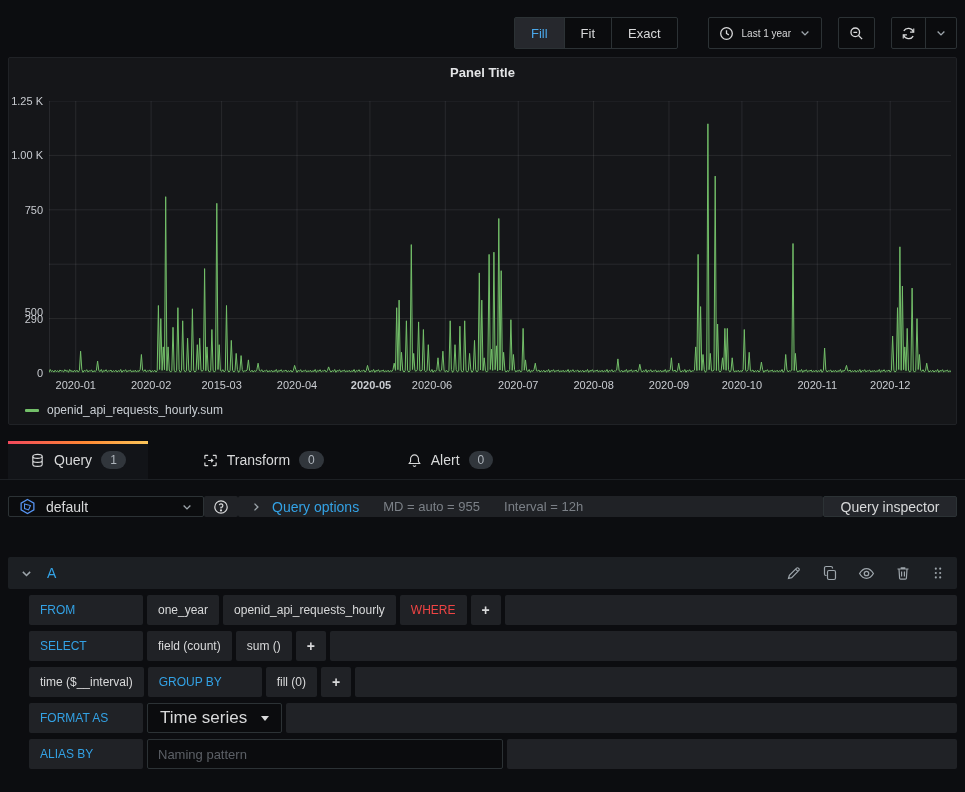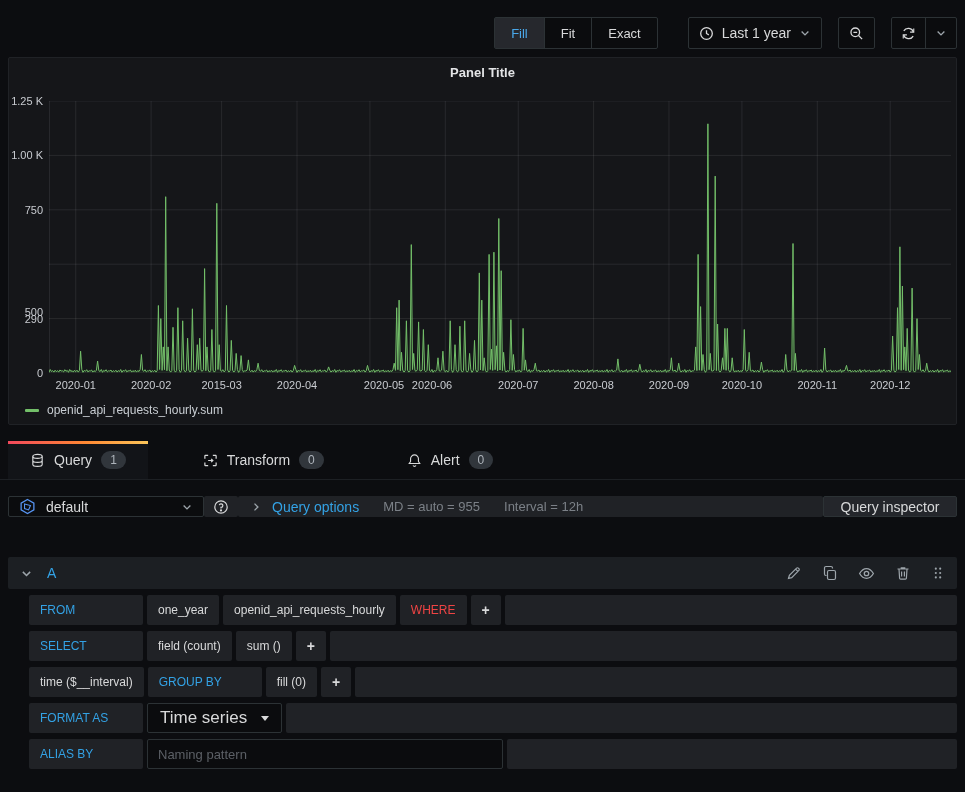--- a/index.html
+++ b/index.html
@@ -9,21 +9,21 @@
 
   
   .toolbar { height:49px; display:flex; justify-content:flex-end; align-items:flex-end;
     gap:16px; padding:0 8px; background:#0c0d10; }
   .btn-group { display:flex; border:1px solid #2c3235; border-radius:2px; background:#0b0c0e; height:32px; }
   .seg { padding:0 16px; display:flex; align-items:center; font-size:13px; font-weight:500;
     color:#d8d9da; border-right:1px solid #2c3235; cursor:pointer; }
   .seg:last-child { border-right:none; }
   .seg.active { background:#26282d; color:#4aa8ea; }
   .tool-btn { height:32px; display:flex; align-items:center; gap:8px; padding:0 10px;
-    border:1px solid #2c3235; border-radius:2px; background:#0b0c0e; font-size:14px; font-weight:500; cursor:pointer; }
+    border:1px solid #2c3235; border-radius:2px; background:#0b0c0e; font-size:10px; font-weight:500; cursor:pointer; }
   .split { display:flex; border:1px solid #2c3235; border-radius:2px; background:#0b0c0e; height:32px; }
   .split > div { display:flex; align-items:center; padding:0 9px; border-right:1px solid #2c3235; cursor:pointer; }
   .split > div:last-child { border-right:none; }
   .icon { display:inline-flex; align-items:center; justify-content:center; }
 
   
   .panel { position:relative; margin:8px; height:368px; background:#151619;
     border:1px solid #202226; border-radius:2px; }
   .panel-title { position:absolute; top:7px; left:0; right:0; text-align:center;
     font-size:13px; font-weight:700; color:#e3e4e6; }
@@ -168,21 +168,21 @@
         <line x1="0.5" y1="0" x2="0.5" y2="272" stroke="rgba(204,204,220,0.10)" stroke-width="1"></line>
         <polygon points="0,272 0.0,271.3 1.2,268.5 2.4,270.5 3.6,269.6 4.9,271.1 6.1,269.2 7.3,270.7 8.5,269.6 9.7,271.1 10.9,269.0 12.2,270.0 13.4,269.8 14.6,270.9 15.8,268.7 17.0,270.3 18.2,269.4 19.5,271.3 20.7,268.5 21.9,270.5 23.1,269.6 24.3,271.1 25.5,269.2 26.7,270.7 28.0,269.2 29.2,271.1 30.4,269.6 31.6,250.2 32.8,268.5 34.0,271.3 35.3,269.4 36.5,270.3 37.7,268.7 38.9,270.9 40.1,269.8 41.3,270.0 42.5,269.0 43.8,271.1 45.0,269.6 46.2,270.7 47.4,269.2 48.6,260.0 49.8,269.6 51.1,270.5 52.3,268.5 53.5,271.3 54.7,269.4 55.9,270.3 57.1,268.7 58.4,270.9 59.6,269.8 60.8,270.0 62.0,269.0 63.2,271.1 64.4,269.6 65.6,270.7 66.9,269.2 68.1,271.1 69.3,269.6 70.5,270.5 71.7,268.5 72.9,271.3 74.2,269.4 75.4,270.3 76.6,268.7 77.8,270.9 79.0,269.8 80.2,270.0 81.4,269.0 82.7,271.1 83.9,269.6 85.1,270.7 86.3,269.2 87.5,271.1 88.7,269.6 90.0,270.5 91.2,268.5 92.4,253.5 93.6,269.4 94.8,270.3 96.0,268.7 97.3,270.9 98.5,269.8 99.7,270.0 100.9,269.0 102.1,271.1 103.3,269.6 104.5,270.7 105.8,269.2 107.0,271.1 108.2,269.6 109.4,204.5 110.6,268.5 111.8,217.6 113.1,269.4 114.3,245.9 115.5,268.7 116.7,95.7 117.9,269.8 119.1,245.9 120.3,269.0 121.6,271.1 122.8,269.6 124.0,226.3 125.2,269.2 126.4,271.1 127.6,269.6 128.9,206.7 130.1,268.5 131.3,271.3 132.5,269.4 133.7,219.8 134.9,268.7 136.2,270.9 137.4,269.8 138.6,237.2 139.8,269.0 141.0,271.1 142.2,269.6 143.4,207.8 144.7,269.2 145.9,271.1 147.1,269.6 148.3,243.7 149.5,268.5 150.7,237.2 152.0,269.4 153.2,270.3 154.4,268.7 155.6,167.6 156.8,269.8 158.0,245.9 159.2,269.0 160.5,271.1 161.7,269.6 162.9,228.5 164.1,269.2 165.3,271.1 166.5,269.6 167.8,102.3 169.0,268.5 170.2,243.7 171.4,269.4 172.6,270.3 173.8,268.7 175.1,270.9 176.3,269.8 177.5,204.5 178.7,269.0 179.9,271.1 181.1,269.6 182.3,239.4 183.6,269.2 184.8,271.1 186.0,269.6 187.2,252.4 188.4,268.5 189.6,271.3 190.9,269.4 192.1,254.6 193.3,268.7 194.5,270.9 195.7,269.8 196.9,270.0 198.1,269.0 199.4,258.9 200.6,269.6 201.8,270.7 203.0,269.2 204.2,271.1 205.4,269.6 206.7,270.5 207.9,268.5 209.1,262.2 210.3,269.4 211.5,270.3 212.7,268.7 214.0,270.9 215.2,269.8 216.4,270.0 217.6,269.0 218.8,271.1 220.0,269.6 221.2,270.7 222.5,269.2 223.7,271.1 224.9,269.6 226.1,270.5 227.3,268.5 228.5,271.3 229.8,269.4 231.0,270.3 232.2,268.7 233.4,270.9 234.6,269.8 235.8,270.0 237.0,269.0 238.3,271.1 239.5,269.6 240.7,270.7 241.9,269.2 243.1,271.1 244.3,269.6 245.6,264.4 246.8,268.5 248.0,271.3 249.2,269.4 250.4,270.3 251.6,268.7 252.9,270.9 254.1,269.8 255.3,270.0 256.5,269.0 257.7,271.1 258.9,269.6 260.1,270.7 261.4,269.2 262.6,271.1 263.8,269.6 265.0,270.5 266.2,268.5 267.4,271.3 268.7,269.4 269.9,270.3 271.1,268.7 272.3,270.9 273.5,269.8 274.7,270.0 275.9,269.0 277.2,271.1 278.4,269.6 279.6,265.9 280.8,269.2 282.0,271.1 283.2,269.6 284.5,270.5 285.7,268.5 286.9,271.3 288.1,269.4 289.3,270.3 290.5,268.7 291.8,270.9 293.0,269.8 294.2,270.0 295.4,269.0 296.6,271.1 297.8,269.6 299.0,270.7 300.3,269.2 301.5,271.1 302.7,269.6 303.9,270.5 305.1,268.5 306.3,271.3 307.6,269.4 308.8,270.3 310.0,268.7 311.2,270.9 312.4,269.8 313.6,270.0 314.8,269.0 316.1,271.1 317.3,269.6 318.5,264.4 319.7,269.2 320.9,271.1 322.1,269.6 323.4,270.5 324.6,268.5 325.8,271.3 327.0,269.4 328.2,270.3 329.4,268.7 330.7,270.9 331.9,269.8 333.1,270.0 334.3,269.0 335.5,271.1 336.7,269.6 337.9,270.7 339.2,269.2 340.4,271.1 341.6,269.6 342.8,270.5 344.0,268.5 345.2,262.2 346.5,269.4 347.7,206.7 348.9,268.7 350.1,199.1 351.3,269.8 352.5,251.3 353.7,269.0 355.0,271.1 356.2,269.6 357.4,219.8 358.6,269.2 359.8,271.1 361.0,269.6 362.3,143.6 363.5,268.5 364.7,252.4 365.9,269.4 367.1,270.3 368.3,268.7 369.6,220.9 370.8,269.8 372.0,270.0 373.2,269.0 374.4,228.5 375.6,269.6 376.8,270.7 378.1,269.2 379.3,243.7 380.5,269.6 381.7,270.5 382.9,268.5 384.1,271.3 385.4,269.4 386.6,270.3 387.8,268.7 389.0,256.8 390.2,269.8 391.4,270.0 392.6,269.0 393.9,250.2 395.1,269.6 396.3,270.7 397.5,269.2 398.7,271.1 399.9,269.6 401.2,219.8 402.4,268.5 403.6,271.3 404.8,269.4 406.0,243.7 407.2,268.7 408.5,270.9 409.7,269.8 410.9,225.2 412.1,269.0 413.3,271.1 414.5,269.6 415.7,219.8 417.0,269.2 418.2,271.1 419.4,269.6 420.6,252.4 421.8,268.5 423.0,271.3 424.3,269.4 425.5,239.4 426.7,268.7 427.9,270.9 429.1,269.8 430.3,171.9 431.5,269.0 432.8,199.1 434.0,269.6 435.2,256.8 436.4,269.2 437.6,271.1 438.8,269.6 440.1,153.4 441.3,268.5 442.5,248.1 443.7,269.4 444.9,151.2 446.1,268.7 447.4,244.8 448.6,269.8 449.8,117.5 451.0,269.0 452.2,169.7 453.4,269.6 454.6,251.3 455.9,269.2 457.1,271.1 458.3,269.6 459.5,270.5 460.7,268.5 461.9,218.7 463.2,269.4 464.4,253.5 465.6,268.7 466.8,270.9 468.0,269.8 469.2,270.0 470.5,269.0 471.7,271.1 472.9,269.6 474.1,227.4 475.3,269.2 476.5,258.9 477.7,269.6 479.0,270.5 480.2,268.5 481.4,271.3 482.6,269.4 483.8,270.3 485.0,268.7 486.3,262.2 487.5,269.8 488.7,270.0 489.9,269.0 491.1,271.1 492.3,269.6 493.5,270.7 494.8,269.2 496.0,271.1 497.2,269.6 498.4,270.5 499.6,268.5 500.8,271.3 502.1,269.4 503.3,270.3 504.5,268.7 505.7,270.9 506.9,269.8 508.1,270.0 509.4,269.0 510.6,271.1 511.8,269.6 513.0,270.7 514.2,269.2 515.4,271.1 516.6,269.6 517.9,270.5 519.1,268.5 520.3,271.3 521.5,269.4 522.7,270.3 523.9,268.7 525.2,270.9 526.4,269.8 527.6,270.0 528.8,269.0 530.0,271.1 531.2,269.6 532.4,270.7 533.7,269.2 534.9,271.1 536.1,269.6 537.3,270.5 538.5,268.5 539.7,271.3 541.0,269.4 542.2,270.3 543.4,268.7 544.6,270.9 545.8,269.8 547.0,270.0 548.3,269.0 549.5,271.1 550.7,269.6 551.9,270.7 553.1,269.2 554.3,271.1 555.5,269.6 556.8,270.5 558.0,268.5 559.2,271.3 560.4,269.4 561.6,270.3 562.8,268.7 564.1,270.9 565.3,269.8 566.5,270.0 567.7,269.0 568.9,257.9 570.1,269.6 571.3,270.7 572.6,269.2 573.8,271.1 575.0,269.6 576.2,270.5 577.4,268.5 578.6,271.3 579.9,269.4 581.1,270.3 582.3,268.7 583.5,270.9 584.7,269.8 585.9,270.0 587.2,269.0 588.4,271.1 589.6,269.6 590.8,263.3 592.0,269.2 593.2,271.1 594.4,269.6 595.7,270.5 596.9,268.5 598.1,271.3 599.3,269.4 600.5,270.3 601.7,268.7 603.0,270.9 604.2,269.8 605.4,270.0 606.6,269.0 607.8,271.1 609.0,269.6 610.2,270.7 611.5,269.2 612.7,271.1 613.9,269.6 615.1,270.5 616.3,268.5 617.5,271.3 618.8,269.4 620.0,270.3 621.2,268.7 622.4,256.8 623.6,269.8 624.8,270.0 626.1,269.0 627.3,271.1 628.5,269.6 629.7,262.2 630.9,269.2 632.1,271.1 633.3,269.6 634.6,270.5 635.8,268.5 637.0,271.3 638.2,269.4 639.4,270.3 640.6,268.7 641.9,270.9 643.1,269.8 644.3,270.0 645.5,269.0 646.7,245.9 647.9,269.6 649.1,153.4 650.4,269.2 651.6,205.6 652.8,269.6 654.0,253.5 655.2,268.5 656.4,271.3 657.7,269.4 658.9,22.8 660.1,268.7 661.3,252.4 662.5,269.8 663.7,270.0 665.0,269.0 666.2,75.1 667.4,269.6 668.6,223.0 669.8,269.2 671.0,271.1 672.2,269.6 673.5,256.8 674.7,268.5 675.9,227.4 677.1,269.4 678.3,227.4 679.5,268.7 680.8,270.9 682.0,269.8 683.2,256.8 684.4,269.0 685.6,271.1 686.8,269.6 688.0,270.7 689.3,269.2 690.5,271.1 691.7,269.6 692.9,270.5 694.1,268.5 695.3,228.5 696.6,269.4 697.8,270.3 699.0,268.7 700.2,251.3 701.4,269.8 702.6,270.0 703.9,269.0 705.1,271.1 706.3,269.6 707.5,270.7 708.7,269.2 709.9,271.1 711.1,269.6 712.4,261.1 713.6,268.5 714.8,271.3 716.0,269.4 717.2,270.3 718.4,268.7 719.7,270.9 720.9,269.8 722.1,270.0 723.3,269.0 724.5,271.1 725.7,269.6 726.9,270.7 728.2,269.2 729.4,271.1 730.6,269.6 731.8,270.5 733.0,268.5 734.2,271.3 735.5,269.4 736.7,253.5 737.9,268.7 739.1,270.9 740.3,269.8 741.5,270.0 742.8,269.0 744.0,142.5 745.2,269.6 746.4,252.4 747.6,269.2 748.8,271.1 750.0,269.6 751.3,270.5 752.5,268.5 753.7,271.3 754.9,269.4 756.1,270.3 757.3,268.7 758.6,270.9 759.8,269.8 761.0,270.0 762.2,269.0 763.4,271.1 764.6,269.6 765.8,270.7 767.1,269.2 768.3,271.1 769.5,269.6 770.7,270.5 771.9,268.5 773.1,271.3 774.4,269.4 775.6,247.0 776.8,268.7 778.0,270.9 779.2,269.8 780.4,270.0 781.7,269.0 782.9,271.1 784.1,269.6 785.3,270.7 786.5,269.2 787.7,271.1 788.9,269.6 790.2,270.5 791.4,268.5 792.6,271.3 793.8,269.4 795.0,270.3 796.2,268.7 797.5,264.4 798.7,269.8 799.9,270.0 801.1,269.0 802.3,271.1 803.5,269.6 804.7,270.7 806.0,269.2 807.2,271.1 808.4,269.6 809.6,270.5 810.8,268.5 812.0,271.3 813.3,269.4 814.5,270.3 815.7,268.7 816.9,270.9 818.1,269.8 819.3,270.0 820.6,269.0 821.8,271.1 823.0,269.6 824.2,270.7 825.4,269.2 826.6,271.1 827.8,269.6 829.1,270.5 830.3,268.5 831.5,271.3 832.7,269.4 833.9,270.3 835.1,268.7 836.4,270.9 837.6,269.8 838.8,270.0 840.0,269.0 841.2,271.1 842.4,269.6 843.6,235.0 844.9,269.2 846.1,271.1 847.3,269.6 848.5,206.7 849.7,268.5 850.9,145.8 852.2,269.4 853.4,185.0 854.6,268.7 855.8,245.9 857.0,269.8 858.2,227.4 859.5,269.0 860.7,271.1 861.9,269.6 863.1,187.1 864.3,269.2 865.5,271.1 866.7,269.6 868.0,217.6 869.2,268.5 870.4,253.5 871.6,269.4 872.8,270.3 874.0,268.7 875.3,270.9 876.5,269.8 877.7,262.2 878.9,269.0 880.1,271.1 881.3,269.6 882.5,270.7 883.8,269.2 885.0,271.1 886.2,269.6 887.4,270.5 888.6,268.5 889.8,271.3 891.1,269.4 892.3,270.3 893.5,268.7 894.7,270.9 895.9,269.8 897.1,270.0 898.4,269.0 899.6,271.1 900.8,269.6 902.0,270.7 902,272" fill="#73bf69" fill-opacity="0.08" stroke="none"></polygon>
         <polyline points="0.0,271.3 1.2,268.5 2.4,270.5 3.6,269.6 4.9,271.1 6.1,269.2 7.3,270.7 8.5,269.6 9.7,271.1 10.9,269.0 12.2,270.0 13.4,269.8 14.6,270.9 15.8,268.7 17.0,270.3 18.2,269.4 19.5,271.3 20.7,268.5 21.9,270.5 23.1,269.6 24.3,271.1 25.5,269.2 26.7,270.7 28.0,269.2 29.2,271.1 30.4,269.6 31.6,250.2 32.8,268.5 34.0,271.3 35.3,269.4 36.5,270.3 37.7,268.7 38.9,270.9 40.1,269.8 41.3,270.0 42.5,269.0 43.8,271.1 45.0,269.6 46.2,270.7 47.4,269.2 48.6,260.0 49.8,269.6 51.1,270.5 52.3,268.5 53.5,271.3 54.7,269.4 55.9,270.3 57.1,268.7 58.4,270.9 59.6,269.8 60.8,270.0 62.0,269.0 63.2,271.1 64.4,269.6 65.6,270.7 66.9,269.2 68.1,271.1 69.3,269.6 70.5,270.5 71.7,268.5 72.9,271.3 74.2,269.4 75.4,270.3 76.6,268.7 77.8,270.9 79.0,269.8 80.2,270.0 81.4,269.0 82.7,271.1 83.9,269.6 85.1,270.7 86.3,269.2 87.5,271.1 88.7,269.6 90.0,270.5 91.2,268.5 92.4,253.5 93.6,269.4 94.8,270.3 96.0,268.7 97.3,270.9 98.5,269.8 99.7,270.0 100.9,269.0 102.1,271.1 103.3,269.6 104.5,270.7 105.8,269.2 107.0,271.1 108.2,269.6 109.4,204.5 110.6,268.5 111.8,217.6 113.1,269.4 114.3,245.9 115.5,268.7 116.7,95.7 117.9,269.8 119.1,245.9 120.3,269.0 121.6,271.1 122.8,269.6 124.0,226.3 125.2,269.2 126.4,271.1 127.6,269.6 128.9,206.7 130.1,268.5 131.3,271.3 132.5,269.4 133.7,219.8 134.9,268.7 136.2,270.9 137.4,269.8 138.6,237.2 139.8,269.0 141.0,271.1 142.2,269.6 143.4,207.8 144.7,269.2 145.9,271.1 147.1,269.6 148.3,243.7 149.5,268.5 150.7,237.2 152.0,269.4 153.2,270.3 154.4,268.7 155.6,167.6 156.8,269.8 158.0,245.9 159.2,269.0 160.5,271.1 161.7,269.6 162.9,228.5 164.1,269.2 165.3,271.1 166.5,269.6 167.8,102.3 169.0,268.5 170.2,243.7 171.4,269.4 172.6,270.3 173.8,268.7 175.1,270.9 176.3,269.8 177.5,204.5 178.7,269.0 179.9,271.1 181.1,269.6 182.3,239.4 183.6,269.2 184.8,271.1 186.0,269.6 187.2,252.4 188.4,268.5 189.6,271.3 190.9,269.4 192.1,254.6 193.3,268.7 194.5,270.9 195.7,269.8 196.9,270.0 198.1,269.0 199.4,258.9 200.6,269.6 201.8,270.7 203.0,269.2 204.2,271.1 205.4,269.6 206.7,270.5 207.9,268.5 209.1,262.2 210.3,269.4 211.5,270.3 212.7,268.7 214.0,270.9 215.2,269.8 216.4,270.0 217.6,269.0 218.8,271.1 220.0,269.6 221.2,270.7 222.5,269.2 223.7,271.1 224.9,269.6 226.1,270.5 227.3,268.5 228.5,271.3 229.8,269.4 231.0,270.3 232.2,268.7 233.4,270.9 234.6,269.8 235.8,270.0 237.0,269.0 238.3,271.1 239.5,269.6 240.7,270.7 241.9,269.2 243.1,271.1 244.3,269.6 245.6,264.4 246.8,268.5 248.0,271.3 249.2,269.4 250.4,270.3 251.6,268.7 252.9,270.9 254.1,269.8 255.3,270.0 256.5,269.0 257.7,271.1 258.9,269.6 260.1,270.7 261.4,269.2 262.6,271.1 263.8,269.6 265.0,270.5 266.2,268.5 267.4,271.3 268.7,269.4 269.9,270.3 271.1,268.7 272.3,270.9 273.5,269.8 274.7,270.0 275.9,269.0 277.2,271.1 278.4,269.6 279.6,265.9 280.8,269.2 282.0,271.1 283.2,269.6 284.5,270.5 285.7,268.5 286.9,271.3 288.1,269.4 289.3,270.3 290.5,268.7 291.8,270.9 293.0,269.8 294.2,270.0 295.4,269.0 296.6,271.1 297.8,269.6 299.0,270.7 300.3,269.2 301.5,271.1 302.7,269.6 303.9,270.5 305.1,268.5 306.3,271.3 307.6,269.4 308.8,270.3 310.0,268.7 311.2,270.9 312.4,269.8 313.6,270.0 314.8,269.0 316.1,271.1 317.3,269.6 318.5,264.4 319.7,269.2 320.9,271.1 322.1,269.6 323.4,270.5 324.6,268.5 325.8,271.3 327.0,269.4 328.2,270.3 329.4,268.7 330.7,270.9 331.9,269.8 333.1,270.0 334.3,269.0 335.5,271.1 336.7,269.6 337.9,270.7 339.2,269.2 340.4,271.1 341.6,269.6 342.8,270.5 344.0,268.5 345.2,262.2 346.5,269.4 347.7,206.7 348.9,268.7 350.1,199.1 351.3,269.8 352.5,251.3 353.7,269.0 355.0,271.1 356.2,269.6 357.4,219.8 358.6,269.2 359.8,271.1 361.0,269.6 362.3,143.6 363.5,268.5 364.7,252.4 365.9,269.4 367.1,270.3 368.3,268.7 369.6,220.9 370.8,269.8 372.0,270.0 373.2,269.0 374.4,228.5 375.6,269.6 376.8,270.7 378.1,269.2 379.3,243.7 380.5,269.6 381.7,270.5 382.9,268.5 384.1,271.3 385.4,269.4 386.6,270.3 387.8,268.7 389.0,256.8 390.2,269.8 391.4,270.0 392.6,269.0 393.9,250.2 395.1,269.6 396.3,270.7 397.5,269.2 398.7,271.1 399.9,269.6 401.2,219.8 402.4,268.5 403.6,271.3 404.8,269.4 406.0,243.7 407.2,268.7 408.5,270.9 409.7,269.8 410.9,225.2 412.1,269.0 413.3,271.1 414.5,269.6 415.7,219.8 417.0,269.2 418.2,271.1 419.4,269.6 420.6,252.4 421.8,268.5 423.0,271.3 424.3,269.4 425.5,239.4 426.7,268.7 427.9,270.9 429.1,269.8 430.3,171.9 431.5,269.0 432.8,199.1 434.0,269.6 435.2,256.8 436.4,269.2 437.6,271.1 438.8,269.6 440.1,153.4 441.3,268.5 442.5,248.1 443.7,269.4 444.9,151.2 446.1,268.7 447.4,244.8 448.6,269.8 449.8,117.5 451.0,269.0 452.2,169.7 453.4,269.6 454.6,251.3 455.9,269.2 457.1,271.1 458.3,269.6 459.5,270.5 460.7,268.5 461.9,218.7 463.2,269.4 464.4,253.5 465.6,268.7 466.8,270.9 468.0,269.8 469.2,270.0 470.5,269.0 471.7,271.1 472.9,269.6 474.1,227.4 475.3,269.2 476.5,258.9 477.7,269.6 479.0,270.5 480.2,268.5 481.4,271.3 482.6,269.4 483.8,270.3 485.0,268.7 486.3,262.2 487.5,269.8 488.7,270.0 489.9,269.0 491.1,271.1 492.3,269.6 493.5,270.7 494.8,269.2 496.0,271.1 497.2,269.6 498.4,270.5 499.6,268.5 500.8,271.3 502.1,269.4 503.3,270.3 504.5,268.7 505.7,270.9 506.9,269.8 508.1,270.0 509.4,269.0 510.6,271.1 511.8,269.6 513.0,270.7 514.2,269.2 515.4,271.1 516.6,269.6 517.9,270.5 519.1,268.5 520.3,271.3 521.5,269.4 522.7,270.3 523.9,268.7 525.2,270.9 526.4,269.8 527.6,270.0 528.8,269.0 530.0,271.1 531.2,269.6 532.4,270.7 533.7,269.2 534.9,271.1 536.1,269.6 537.3,270.5 538.5,268.5 539.7,271.3 541.0,269.4 542.2,270.3 543.4,268.7 544.6,270.9 545.8,269.8 547.0,270.0 548.3,269.0 549.5,271.1 550.7,269.6 551.9,270.7 553.1,269.2 554.3,271.1 555.5,269.6 556.8,270.5 558.0,268.5 559.2,271.3 560.4,269.4 561.6,270.3 562.8,268.7 564.1,270.9 565.3,269.8 566.5,270.0 567.7,269.0 568.9,257.9 570.1,269.6 571.3,270.7 572.6,269.2 573.8,271.1 575.0,269.6 576.2,270.5 577.4,268.5 578.6,271.3 579.9,269.4 581.1,270.3 582.3,268.7 583.5,270.9 584.7,269.8 585.9,270.0 587.2,269.0 588.4,271.1 589.6,269.6 590.8,263.3 592.0,269.2 593.2,271.1 594.4,269.6 595.7,270.5 596.9,268.5 598.1,271.3 599.3,269.4 600.5,270.3 601.7,268.7 603.0,270.9 604.2,269.8 605.4,270.0 606.6,269.0 607.8,271.1 609.0,269.6 610.2,270.7 611.5,269.2 612.7,271.1 613.9,269.6 615.1,270.5 616.3,268.5 617.5,271.3 618.8,269.4 620.0,270.3 621.2,268.7 622.4,256.8 623.6,269.8 624.8,270.0 626.1,269.0 627.3,271.1 628.5,269.6 629.7,262.2 630.9,269.2 632.1,271.1 633.3,269.6 634.6,270.5 635.8,268.5 637.0,271.3 638.2,269.4 639.4,270.3 640.6,268.7 641.9,270.9 643.1,269.8 644.3,270.0 645.5,269.0 646.7,245.9 647.9,269.6 649.1,153.4 650.4,269.2 651.6,205.6 652.8,269.6 654.0,253.5 655.2,268.5 656.4,271.3 657.7,269.4 658.9,22.8 660.1,268.7 661.3,252.4 662.5,269.8 663.7,270.0 665.0,269.0 666.2,75.1 667.4,269.6 668.6,223.0 669.8,269.2 671.0,271.1 672.2,269.6 673.5,256.8 674.7,268.5 675.9,227.4 677.1,269.4 678.3,227.4 679.5,268.7 680.8,270.9 682.0,269.8 683.2,256.8 684.4,269.0 685.6,271.1 686.8,269.6 688.0,270.7 689.3,269.2 690.5,271.1 691.7,269.6 692.9,270.5 694.1,268.5 695.3,228.5 696.6,269.4 697.8,270.3 699.0,268.7 700.2,251.3 701.4,269.8 702.6,270.0 703.9,269.0 705.1,271.1 706.3,269.6 707.5,270.7 708.7,269.2 709.9,271.1 711.1,269.6 712.4,261.1 713.6,268.5 714.8,271.3 716.0,269.4 717.2,270.3 718.4,268.7 719.7,270.9 720.9,269.8 722.1,270.0 723.3,269.0 724.5,271.1 725.7,269.6 726.9,270.7 728.2,269.2 729.4,271.1 730.6,269.6 731.8,270.5 733.0,268.5 734.2,271.3 735.5,269.4 736.7,253.5 737.9,268.7 739.1,270.9 740.3,269.8 741.5,270.0 742.8,269.0 744.0,142.5 745.2,269.6 746.4,252.4 747.6,269.2 748.8,271.1 750.0,269.6 751.3,270.5 752.5,268.5 753.7,271.3 754.9,269.4 756.1,270.3 757.3,268.7 758.6,270.9 759.8,269.8 761.0,270.0 762.2,269.0 763.4,271.1 764.6,269.6 765.8,270.7 767.1,269.2 768.3,271.1 769.5,269.6 770.7,270.5 771.9,268.5 773.1,271.3 774.4,269.4 775.6,247.0 776.8,268.7 778.0,270.9 779.2,269.8 780.4,270.0 781.7,269.0 782.9,271.1 784.1,269.6 785.3,270.7 786.5,269.2 787.7,271.1 788.9,269.6 790.2,270.5 791.4,268.5 792.6,271.3 793.8,269.4 795.0,270.3 796.2,268.7 797.5,264.4 798.7,269.8 799.9,270.0 801.1,269.0 802.3,271.1 803.5,269.6 804.7,270.7 806.0,269.2 807.2,271.1 808.4,269.6 809.6,270.5 810.8,268.5 812.0,271.3 813.3,269.4 814.5,270.3 815.7,268.7 816.9,270.9 818.1,269.8 819.3,270.0 820.6,269.0 821.8,271.1 823.0,269.6 824.2,270.7 825.4,269.2 826.6,271.1 827.8,269.6 829.1,270.5 830.3,268.5 831.5,271.3 832.7,269.4 833.9,270.3 835.1,268.7 836.4,270.9 837.6,269.8 838.8,270.0 840.0,269.0 841.2,271.1 842.4,269.6 843.6,235.0 844.9,269.2 846.1,271.1 847.3,269.6 848.5,206.7 849.7,268.5 850.9,145.8 852.2,269.4 853.4,185.0 854.6,268.7 855.8,245.9 857.0,269.8 858.2,227.4 859.5,269.0 860.7,271.1 861.9,269.6 863.1,187.1 864.3,269.2 865.5,271.1 866.7,269.6 868.0,217.6 869.2,268.5 870.4,253.5 871.6,269.4 872.8,270.3 874.0,268.7 875.3,270.9 876.5,269.8 877.7,262.2 878.9,269.0 880.1,271.1 881.3,269.6 882.5,270.7 883.8,269.2 885.0,271.1 886.2,269.6 887.4,270.5 888.6,268.5 889.8,271.3 891.1,269.4 892.3,270.3 893.5,268.7 894.7,270.9 895.9,269.8 897.1,270.0 898.4,269.0 899.6,271.1 900.8,269.6 902.0,270.7" fill="none" stroke="#73bf69" stroke-width="1" stroke-linejoin="round"></polyline>
       </svg>
   </div>
   <div class="x-axis" id="x-axis">
       <span style="left: 26.7439px;">2020-01</span>
       <span style="left: 102.113px;">2020-02</span>
       <span style="left: 172.62px;">2015-03</span>
       <span style="left: 247.989px;">2020-04</span>
-      <span style="left: 335px;">2020-05</span>
+      <span style="left: 322px; font-weight: bold;">2020-05</span>
       <span style="left: 383px;">2020-06</span>
       <span style="left: 469.235px;">2020-07</span>
       <span style="left: 544.604px;">2020-08</span>
       <span style="left: 619.973px;">2020-09</span>
       <span style="left: 692.911px;">2020-10</span>
       <span style="left: 768.28px;">2020-11</span>
       <span style="left: 841.218px;">2020-12</span>
     </div>
   <div class="legend">
     <span class="dash" id="legend-dash" style="background: rgb(115, 191, 105);"></span>

